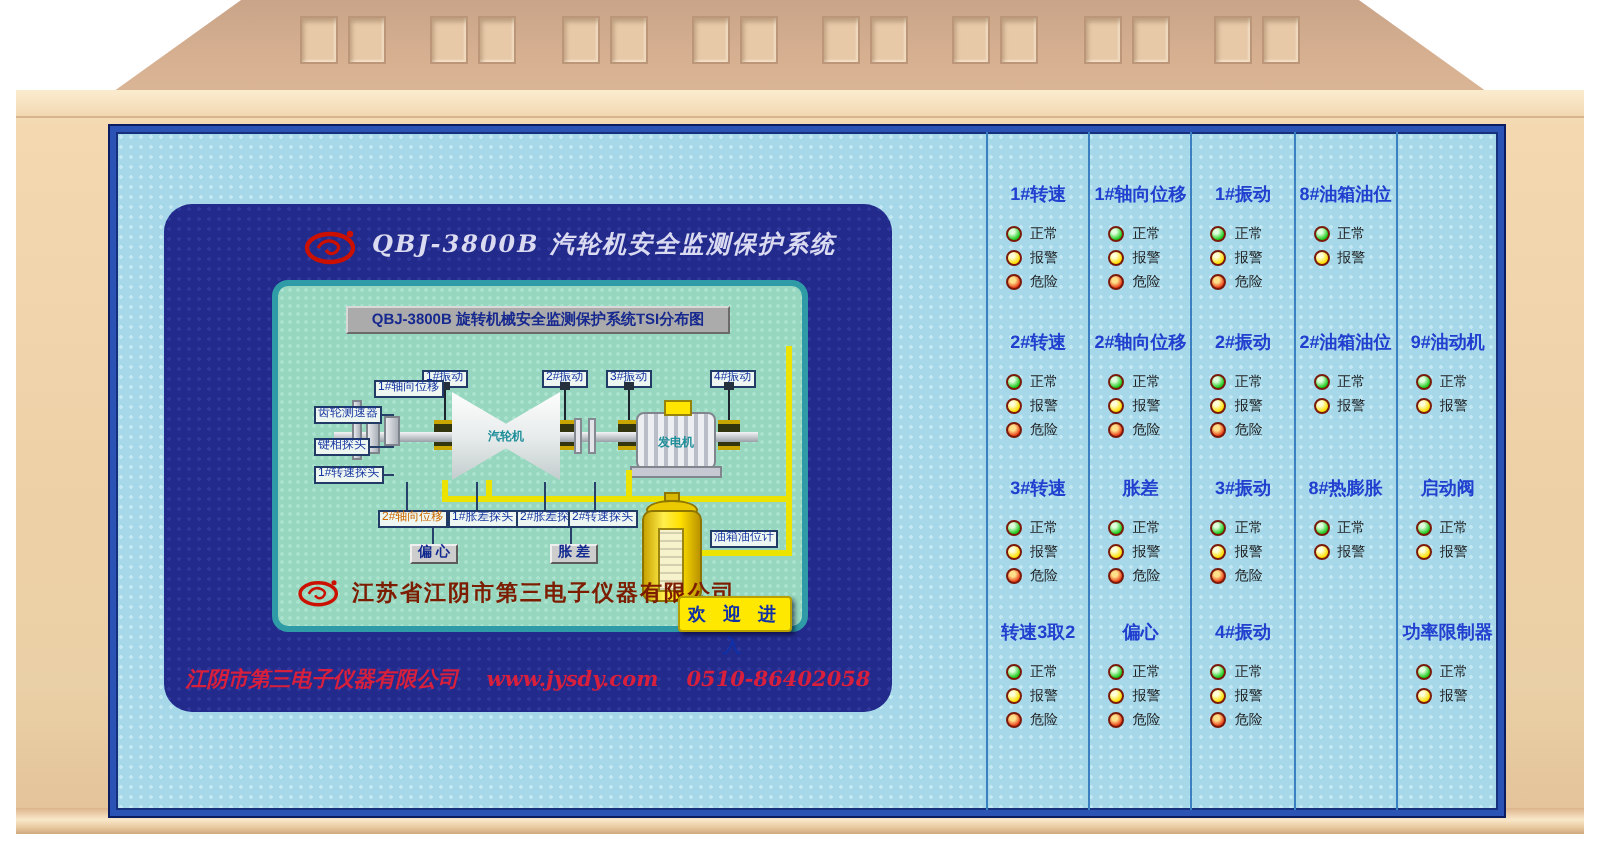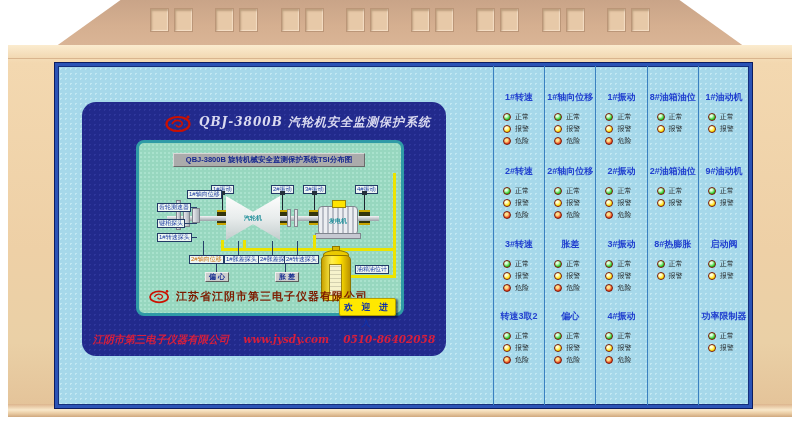--- a/index.html
+++ b/index.html
@@ -40,21 +40,21 @@
   .led-row{display:flex;align-items:center;height:12px;padding-left:9px;text-align:left;}
   .led-dot{width:8px;height:8px;border-radius:50%;border:1.5px solid #7a1a0a;flex:0 0 auto;}
   .led-dot.normal{background:radial-gradient(circle at 35% 30%, #dfffdc 0 20%, #1ecb1e 70%);}
   .led-dot.alarm{background:radial-gradient(circle at 35% 30%, #ffffd8 0 20%, #ffdf00 70%);}
   .led-dot.danger{background:radial-gradient(circle at 40% 35%, #ffe08a 0 25%, #e5320f 75%);}
   .led-label{font-size:7px;color:#1c1c1c;margin-left:4px;white-space:nowrap;}
 
   
   .screen{position:absolute;left:24px;top:36px;width:364px;height:254px;border-radius:14px;
           background:#222a8c;background-image:radial-gradient(#2f379c 1px, transparent 1px);background-size:5px 5px;}
-  .screen-header{position:absolute;left:17px;top:10px;width:100%;height:24px;}
+  .screen-header{position:absolute;left:4px;top:10px;width:100%;height:24px;}
   .logo{position:absolute;left:66px;top:2px;width:27px;height:19px;}
   .screen-title{position:absolute;left:100px;top:2px;width:250px;font-family:"DejaVu Serif", serif;
           font-style:italic;font-weight:bold;font-size:12px;color:#dadaf0;letter-spacing:1px;white-space:nowrap;}
 
   .display{position:absolute;left:54px;top:38px;width:268px;height:176px;border:3px solid #2f9ba6;
            border-radius:8px;background:#97d7bf;
            background-image:radial-gradient(#a9e2cd 1px, transparent 1px);background-size:4px 4px;}
   .display-title-bar{position:absolute;left:34px;top:10px;width:192px;height:14px;background:#ababab;
            border:1px solid;border-color:#d8d8d8 #6a6a6a #6a6a6a #d8d8d8;
            font-size:7.5px;font-weight:bold;color:#17288f;text-align:center;line-height:12px;white-space:nowrap;overflow:hidden;}
@@ -504,31 +504,20 @@
                 <div class="led-dot normal"></div>
                 <div class="led-label">正常</div>
               </div>
               <div class="led-row">
                 <div class="led-dot alarm"></div>
                 <div class="led-label">报警</div>
               </div>
             </div>
           </div>
           <div class="ind-column">
-            <div class="ind-group row-0">
-              <div class="group-title">1#油动机</div>
-              <div class="led-row">
-                <div class="led-dot normal"></div>
-                <div class="led-label">正常</div>
-              </div>
-              <div class="led-row">
-                <div class="led-dot alarm"></div>
-                <div class="led-label">报警</div>
-              </div>
-            </div>
             <div class="ind-group row-1">
               <div class="group-title">9#油动机</div>
               <div class="led-row">
                 <div class="led-dot normal"></div>
                 <div class="led-label">正常</div>
               </div>
               <div class="led-row">
                 <div class="led-dot alarm"></div>
                 <div class="led-label">报警</div>
               </div>

